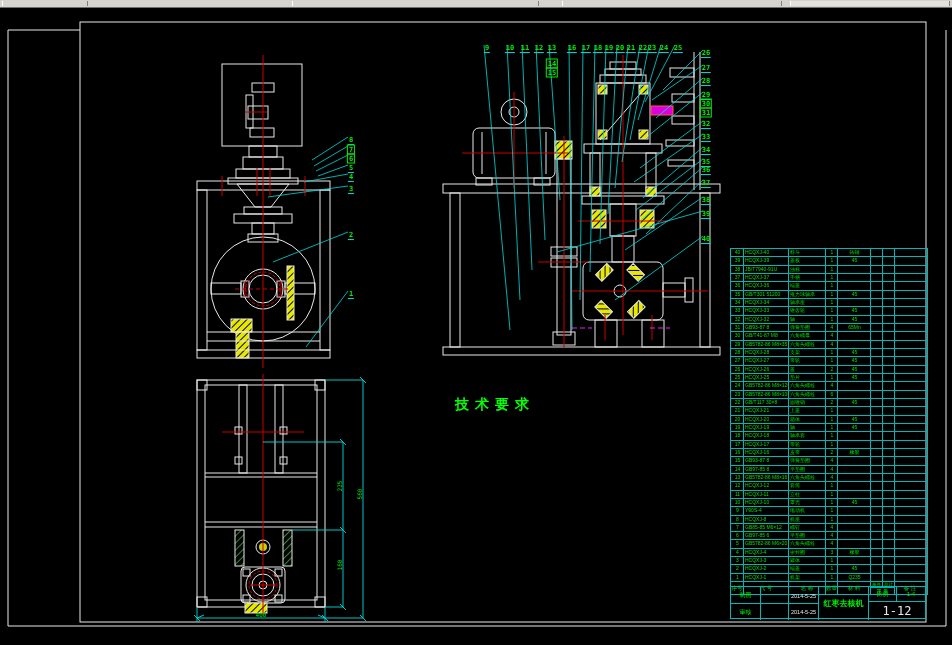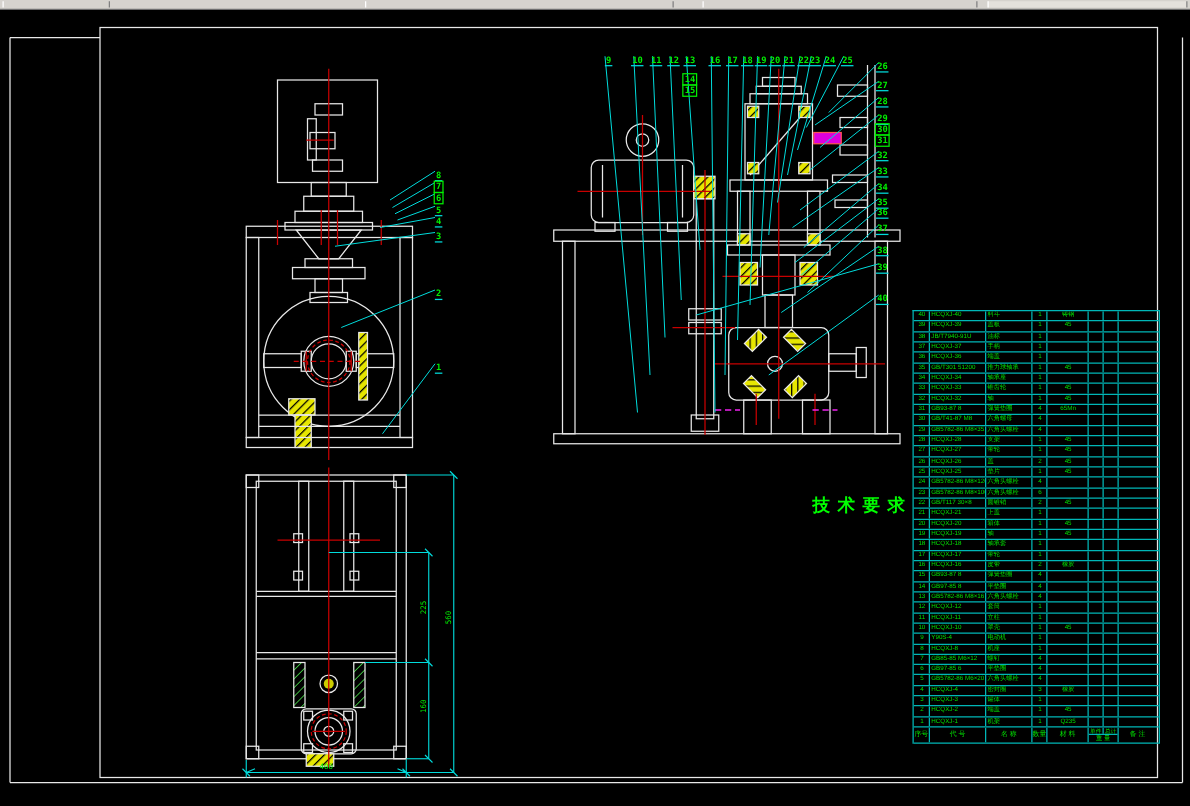--- a/index.html
+++ b/index.html
@@ -11,21 +11,21 @@
   .tb-seg{position:absolute;top:1px;height:5px;border-left:1px solid #fff;border-right:1px solid #808080;}
   
   .canvas{position:absolute;left:0;top:8px;width:952px;height:637px;background:#000;}
   svg{position:absolute;left:0;top:0;}
   
   .co{position:absolute;transform:translate(-50%,-55%);font:bold 7px "DejaVu Sans Mono",monospace;
       color:#00ef00;border-bottom:1px solid #00dcdc;padding:0 1px;line-height:8px;white-space:nowrap;z-index:5;}
   .co.box{border:1px solid #00ef00;}
   
   .tech{position:absolute;left:455px;top:388px;width:275px;color:#00ee00;z-index:4;}
-  .tech-title{font-size:14px;font-weight:bold;letter-spacing:6px;text-align:right;color:#00ff00;}
+  .tech-title{font-size:14px;font-weight:bold;letter-spacing:6px;text-align:left;color:#00ff00;}
   .tech-item{font-size:7.5px;line-height:8px;margin-top:11px;white-space:nowrap;overflow:hidden;}
   
   .dim{position:absolute;font:6px "DejaVu Sans Mono",monospace;color:#00ef00;z-index:4;}
   .dim.v{transform:translate(-50%,-50%) rotate(-90deg);}
   .dim.h{transform:translate(-50%,-50%);}
   
   #parts-table{position:absolute;left:730px;top:240px;width:196px;z-index:4;
                border-left:1px solid #00b7b7;border-right:1px solid #00b7b7;border-top:1px solid #00b7b7;
                color:#00e000;}
   .t-row{display:flex;height:8.33px;box-sizing:border-box;border-bottom:1px solid #00b7b7;overflow:hidden;}
@@ -763,15 +763,29 @@
           <div class="hw-top">
             <span>单件</span>
             <span>总计</span>
           </div>
           <div class="hw-bot">重 量</div>
         </div>
         <div class="t-cell c-note" style="width:30px;">备 注</div>
       </div>
     </div>
 
+    <div id="title-block">
+      <div class="tb-hline" style="top:16px;width:88px;"></div>
+      <div class="tb-cell green" style="left:0;top:0;width:30px;height:17px;">制图</div>
+      <div class="tb-cell" style="left:30px;top:0;width:28px;height:17px;"></div>
+      <div class="tb-cell white" style="left:58px;top:0;width:30px;height:17px;font-size:5.5px;">2014-5-25</div>
+      <div class="tb-cell green" style="left:0;top:17px;width:30px;height:16px;border-top:none;">审核</div>
+      <div class="tb-cell" style="left:30px;top:17px;width:28px;height:16px;"></div>
+      <div class="tb-cell white" style="left:58px;top:17px;width:30px;height:16px;font-size:5.5px;">2014-5-25</div>
+      <div class="tb-cell green" style="left:88px;top:0;width:50px;height:33px;font-size:8px;font-weight:bold;">红枣去核机</div>
+      <div class="tb-cell green" style="left:138px;top:0;width:28px;height:14px;">比例</div>
+      <div class="tb-cell green" style="left:166px;top:0;width:28px;height:14px;border-right:none;">1:4</div>
+      <div class="tb-hline" style="top:14px;left:138px;width:58px;"></div>
+      <div class="tb-cell white big-sheet" style="left:138px;top:14px;width:56px;height:19px;border-right:none;">1-12</div>
+    </div>
 
   </div>
 </div>
 
 </body></html>

